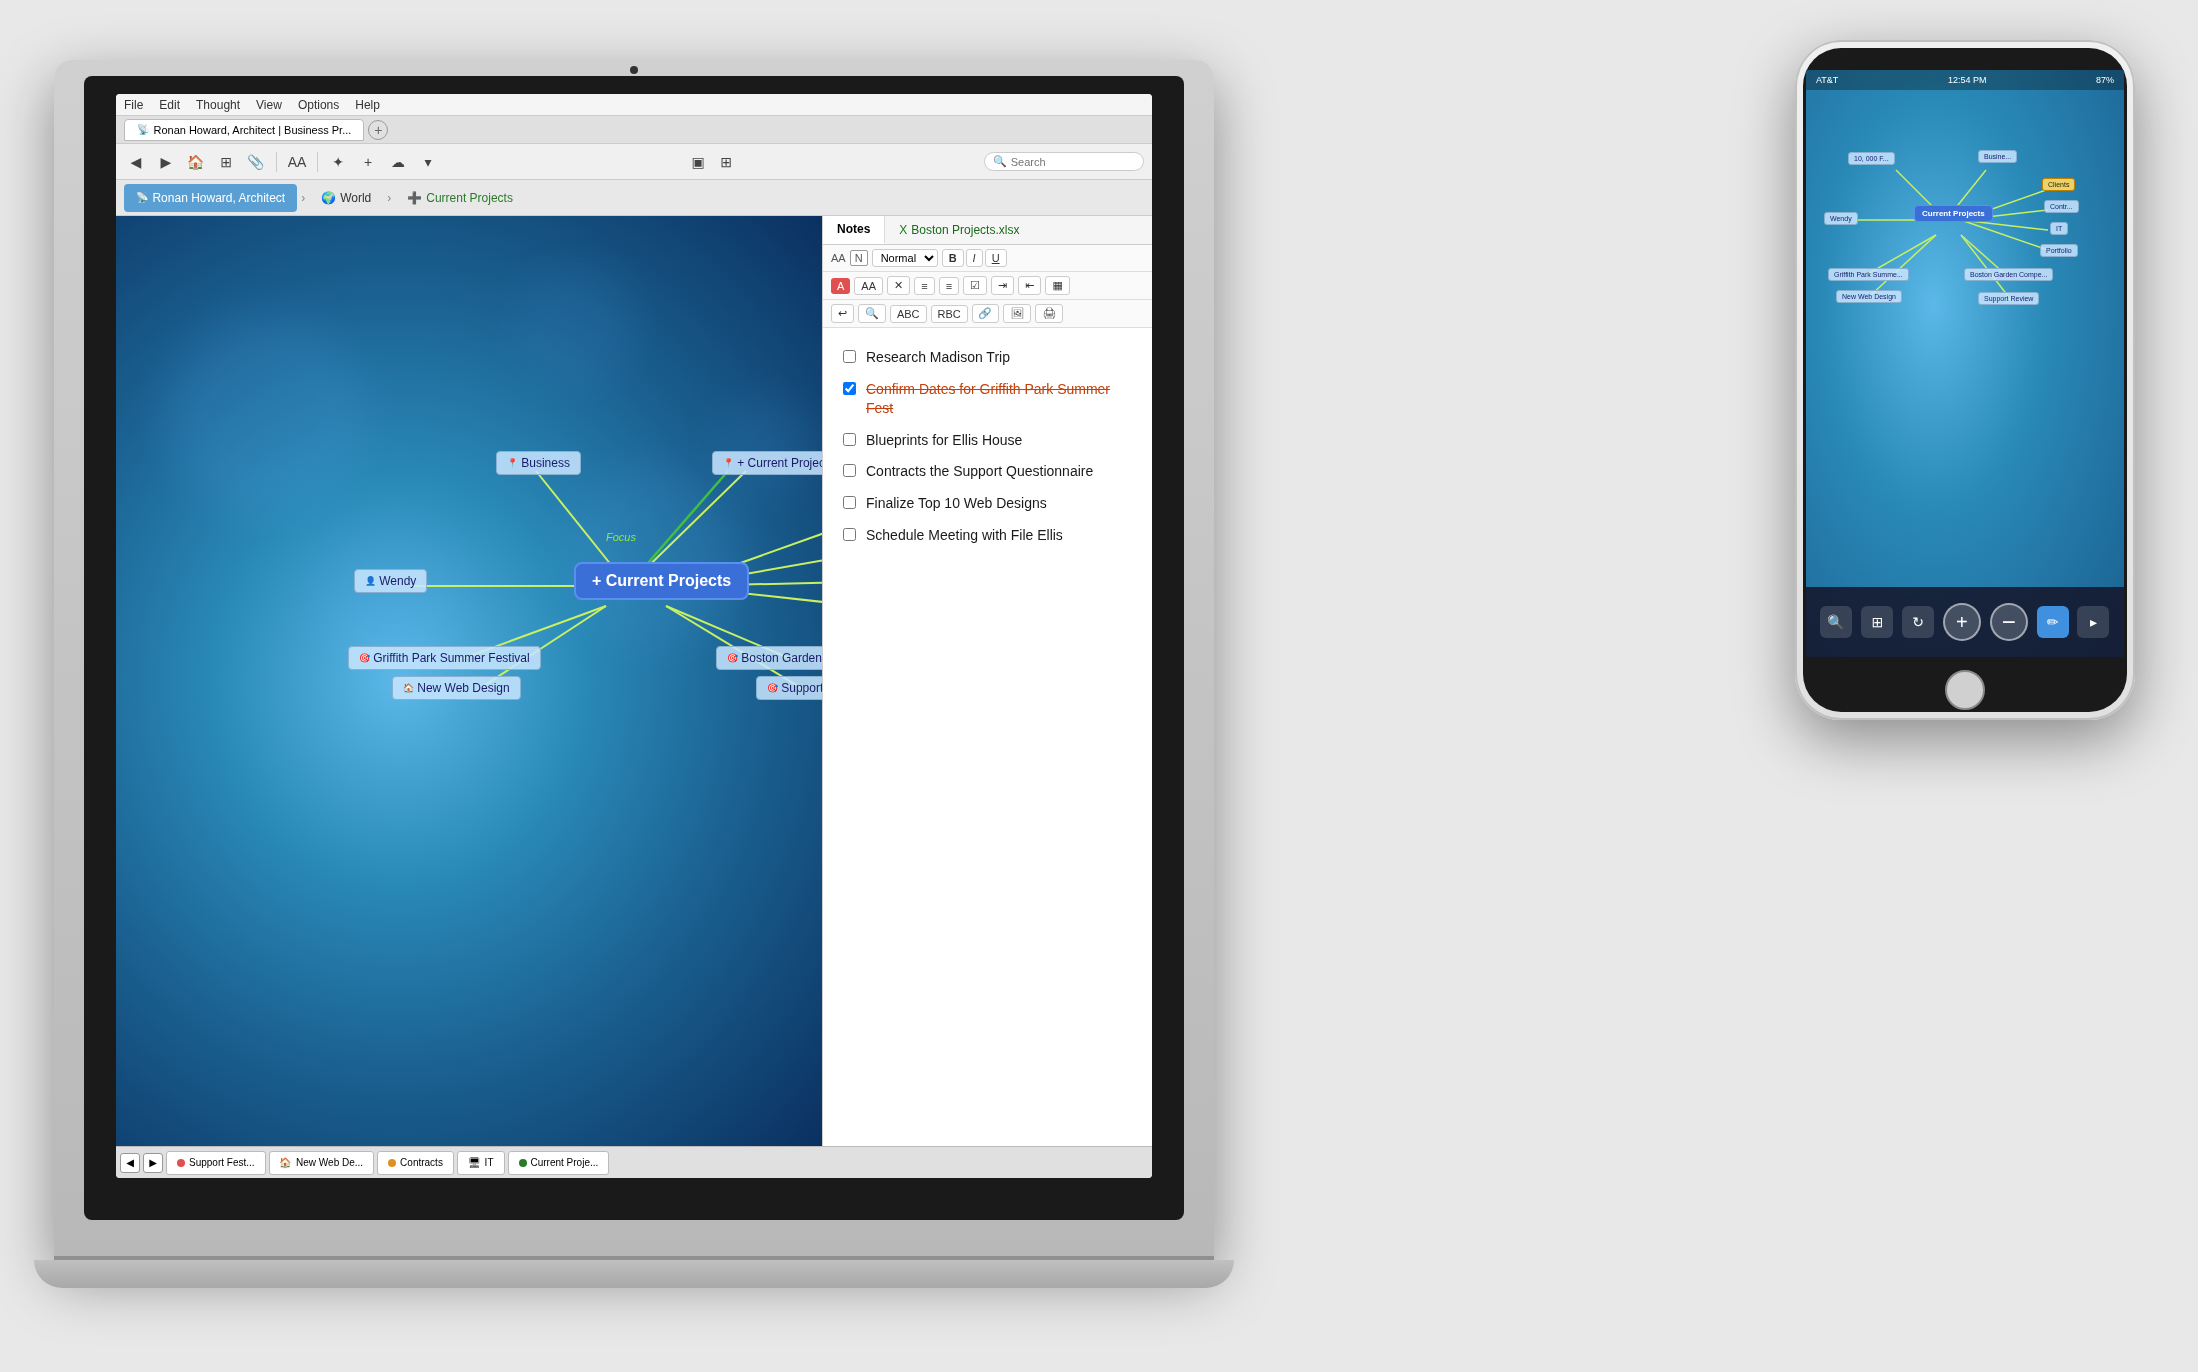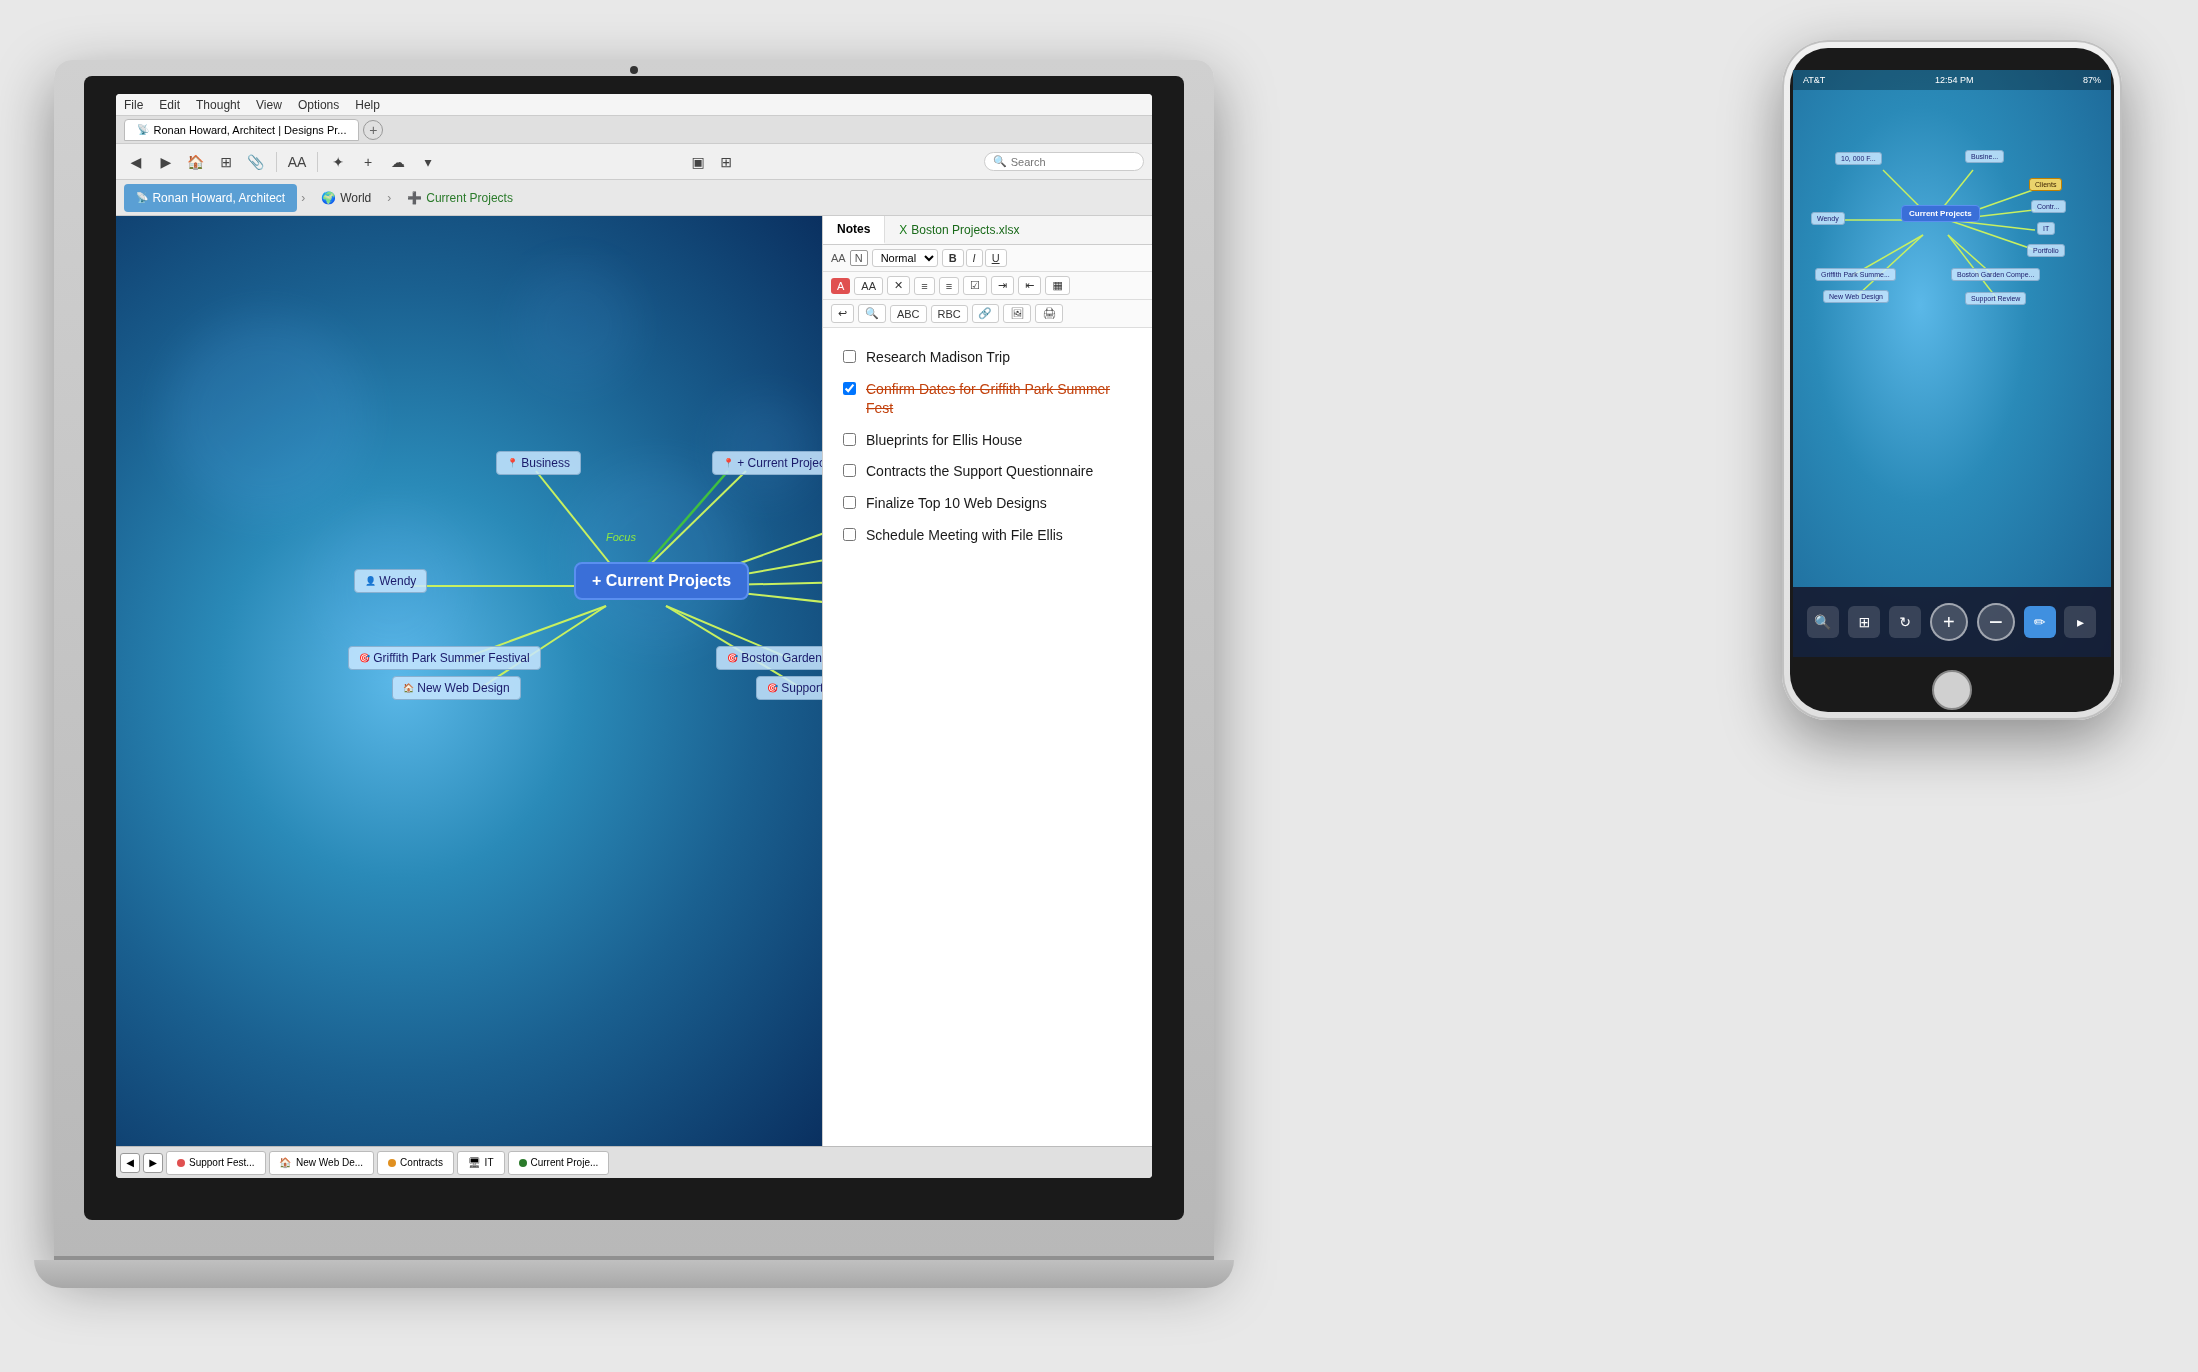--- a/index.html
+++ b/index.html
@@ -443,21 +443,21 @@
     .bottom-tab-dot {
       width: 8px;
       height: 8px;
       border-radius: 50%;
       flex-shrink: 0;
     }
 
     
     .phone-wrapper {
       position: absolute;
-      right: 76px;
+      right: 63px;
       top: 40px;
       width: 340px;
       height: 680px;
     }
 
     .phone-body {
       width: 340px;
       height: 680px;
       background: linear-gradient(180deg, #f0f0f0 0%, #e0e0e0 100%);
       border-radius: 46px;
@@ -630,21 +630,21 @@
             <span class="menu-item">Edit</span>
             <span class="menu-item">Thought</span>
             <span class="menu-item">View</span>
             <span class="menu-item">Options</span>
             <span class="menu-item">Help</span>
           </div>
 
           <div class="tab-bar">
             <div class="tab-item">
               <span style="font-size:10px">📡</span>
-              <span>Ronan Howard, Architect | Designs Pr...</span>
+              <span>Ronan Howard, Architect | Business Pr...</span>
             </div>
             <div class="tab-add">+</div>
           </div>
 
           <div class="toolbar">
             <div class="toolbar-btn">◀</div>
             <div class="toolbar-btn">▶</div>
             <div class="toolbar-btn">🏠</div>
             <div class="toolbar-btn">⊞</div>
             <div class="toolbar-btn">📎</div>

